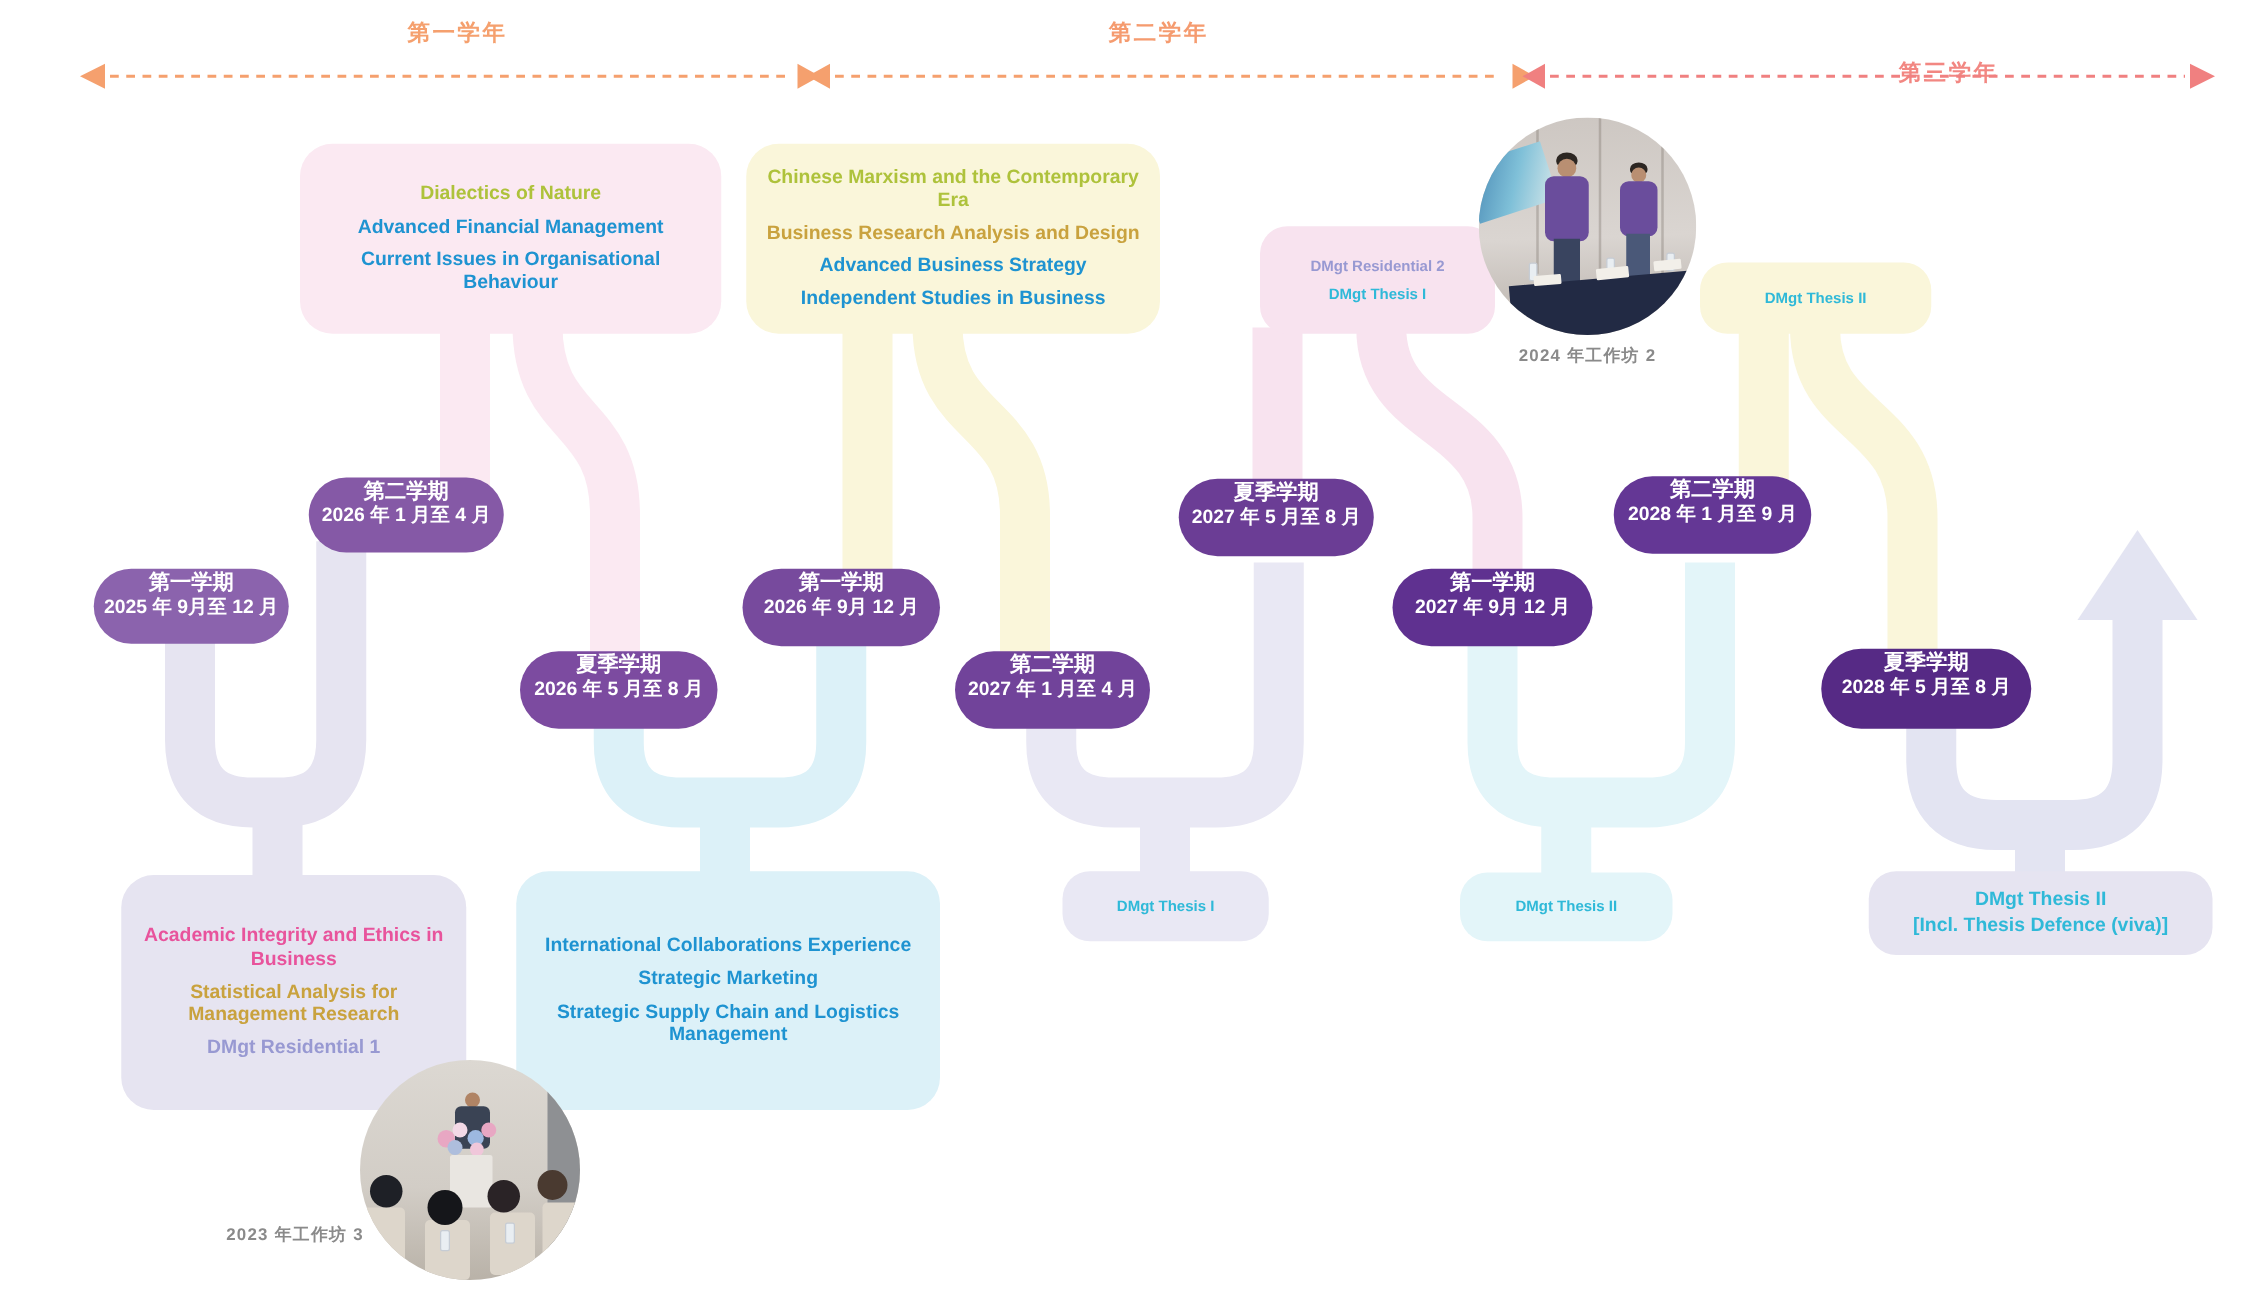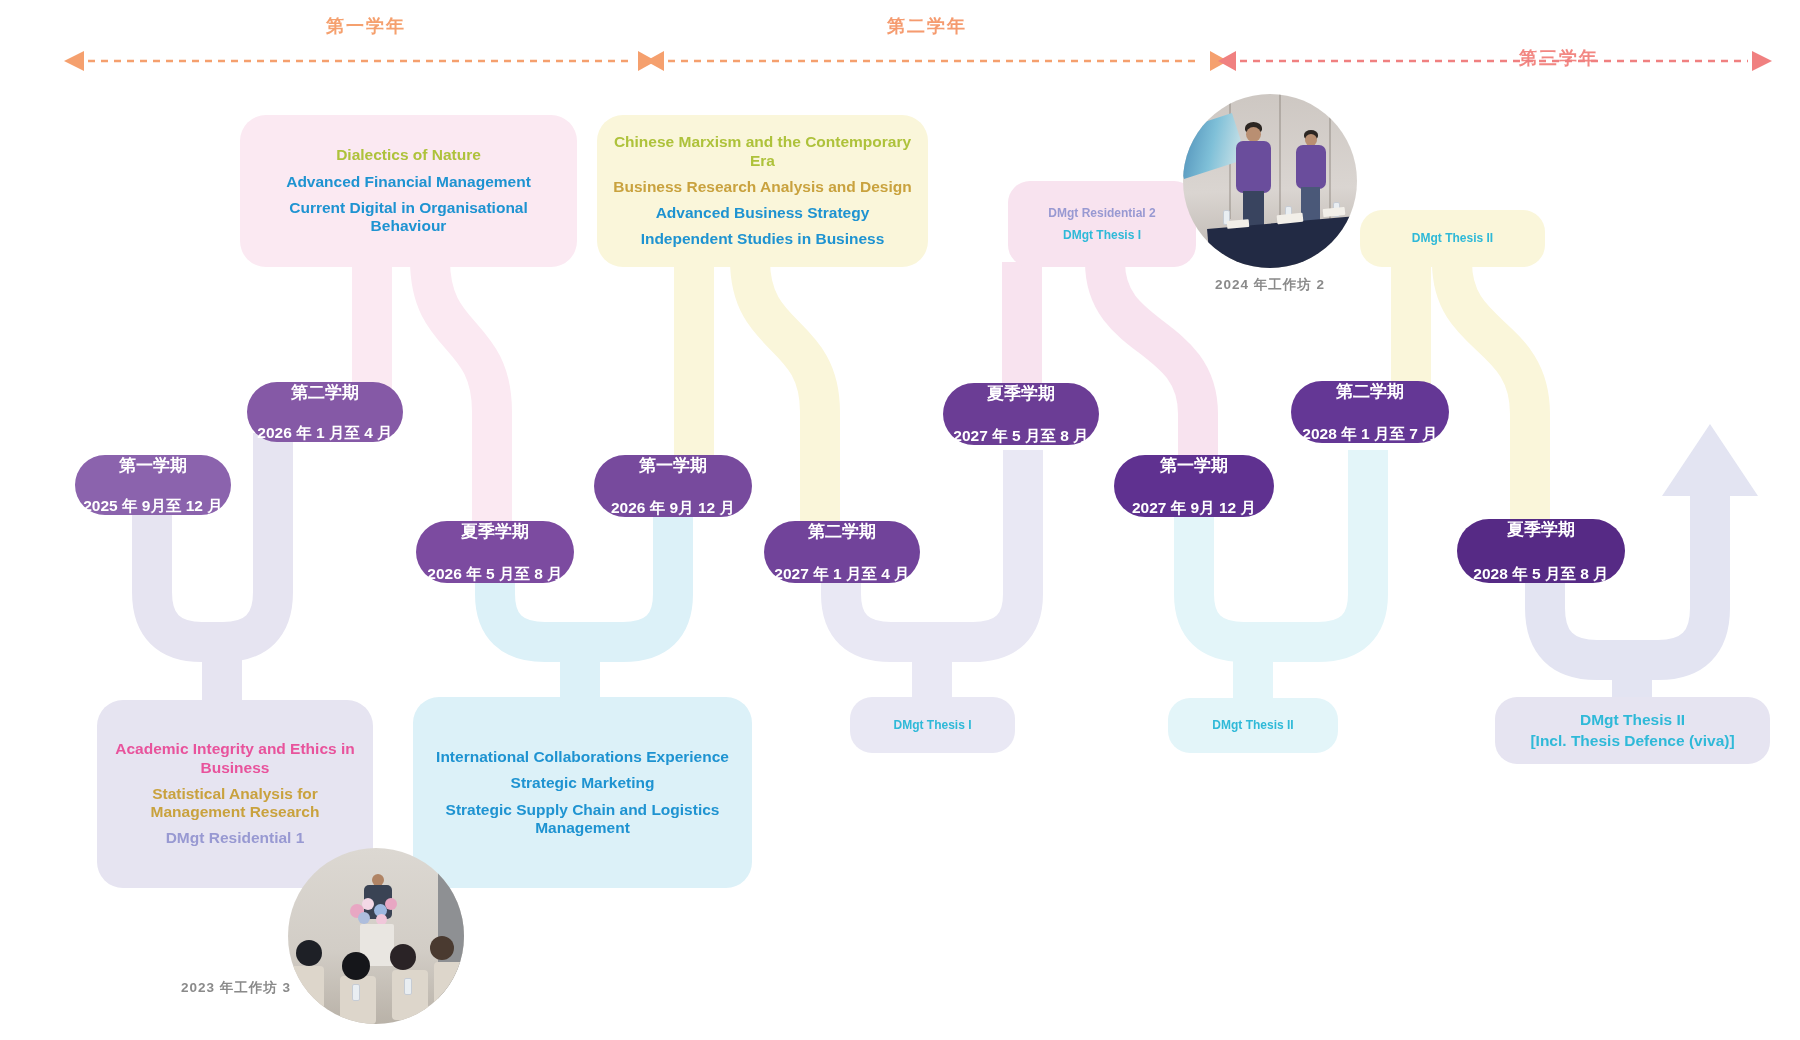--- a/index.html
+++ b/index.html
@@ -34,21 +34,21 @@
   .bg-cyan2{background:var(--cyan_box_alt);}
   .t-olive{color:var(--olive_text);}
   .t-blue{color:var(--blue_text);}
   .t-gold{color:var(--gold_text);}
   .t-magenta{color:var(--magenta_text);}
   .t-lav{color:var(--residential_text);}
   .t-cyan{color:var(--thesis_text);}
   
   .pill{
     position:absolute;z-index:3;border-radius:32px;color:#fff;
-    display:flex;flex-direction:column;justify-content:space-between;align-items:center;
+    display:flex;flex-direction:column;justify-content:flex-start;align-items:center;
     text-align:center;font-weight:bold;
   }
   .pill .term{font-size:17px;line-height:1.25;}
   .pill .dates{font-size:15.5px;line-height:1.25;}
   .pill-a1{background:var(--pill_a1);} .pill-a2{background:var(--pill_a2);}
   .pill-a3{background:var(--pill_a3);} .pill-b1{background:var(--pill_b1);}
   .pill-b2{background:var(--pill_b2);} .pill-b3{background:var(--pill_b3);}
   .pill-c1{background:var(--pill_c1);} .pill-c2{background:var(--pill_c2);}
   .pill-c3{background:var(--pill_c3);}
   
@@ -126,21 +126,21 @@
     <path d="M1452,262 C1452,340 1530,332 1530,414 V526" fill="none" stroke="var(--yellow_box)" stroke-width="40"></path>
 
     <path d="M1545,578 V608 Q1545,660 1597,660 H1658 Q1710,660 1710,608 V490" fill="none" stroke="var(--uturn)" stroke-width="40"></path>
     <path d="M1632,660 V702" fill="none" stroke="var(--uturn)" stroke-width="40"></path>
     <polygon points="1662,496 1758,496 1710,424" fill="var(--uturn)"></polygon>
   </svg>
 
   <div class="cbox bg-pink" style="left:240px;top:115px;width:337px;height:152px;">
     <div class="line t-olive">Dialectics of Nature</div>
     <div class="line t-blue">Advanced Financial Management</div>
-    <div class="line t-blue">Current Digital in Organisational Behaviour</div>
+    <div class="line t-blue">Current Issues in Organisational Behaviour</div>
   </div>
 
   <div class="cbox bg-yellow" style="left:597px;top:115px;width:331px;height:152px;">
     <div class="line t-olive">Chinese Marxism and the Contemporary Era</div>
     <div class="line t-gold">Business Research Analysis and Design</div>
     <div class="line t-blue">Advanced Business Strategy</div>
     <div class="line t-blue">Independent Studies in Business</div>
   </div>
 
   <div class="cbox bg-pink2" style="left:1008px;top:181px;width:188px;height:86px;border-radius:22px;">
@@ -200,21 +200,21 @@
   <div class="pill pill-b3" style="left:943px;top:383px;width:156px;height:62px;">
     <span class="term">夏季学期</span>
     <span class="dates">2027 年 5 月至 8 月</span>
   </div>
   <div class="pill pill-c1" style="left:1114px;top:455px;width:160px;height:62px;">
     <span class="term">第一学期</span>
     <span class="dates">2027 年 9月 12 月</span>
   </div>
   <div class="pill pill-c2" style="left:1291px;top:381px;width:158px;height:62px;">
     <span class="term">第二学期</span>
-    <span class="dates">2028 年 1 月至 7 月</span>
+    <span class="dates">2028 年 1 月至 9 月</span>
   </div>
   <div class="pill pill-c3" style="left:1457px;top:519px;width:168px;height:64px;">
     <span class="term">夏季学期</span>
     <span class="dates">2028 年 5 月至 8 月</span>
   </div>
 
   <div class="photo" style="left:1183px;top:94px;width:174px;height:174px;">
     <div class="layer wall2"></div>
     <div class="layer panel" style="left:46px;"></div>
     <div class="layer panel" style="left:96px;"></div>

